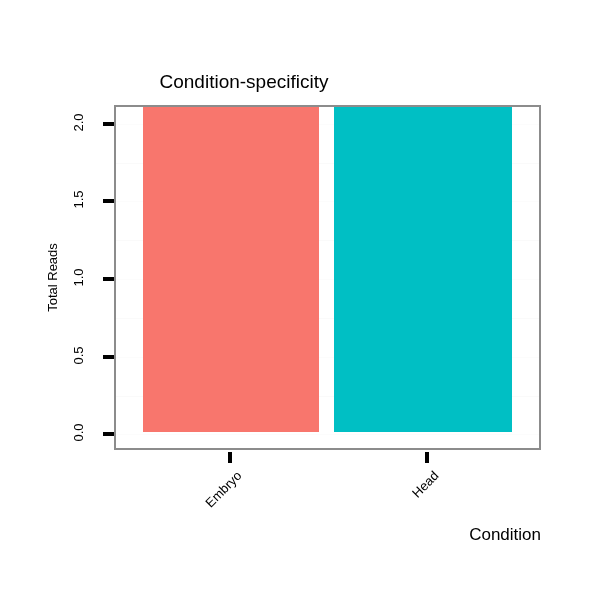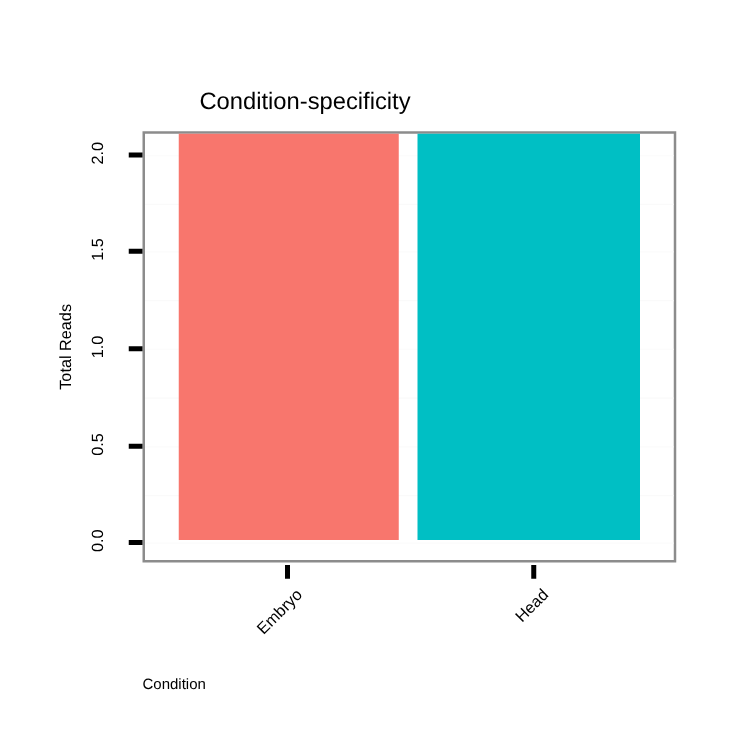--- a/index.html
+++ b/index.html
@@ -124,24 +124,24 @@
     font-family: "Liberation Sans", sans-serif;
     color: #000000;
     white-space: nowrap;
     transform-origin: right top;
     transform: rotate(-45deg);
     text-align: right;
   }
   .x-axis-title {
     position: absolute;
     left: 114px;
-    top: 540px;
+    top: 525px;
     width: 427px;
-    text-align: left;
-    font-size: 12px;
+    text-align: right;
+    font-size: 17px;
     font-family: "Liberation Sans", sans-serif;
     color: #000000;
   }
 </style>
 </head>
 <body>
 
 <div id="plot-root">
 
   <div class="chart-title">Condition-specificity</div>

